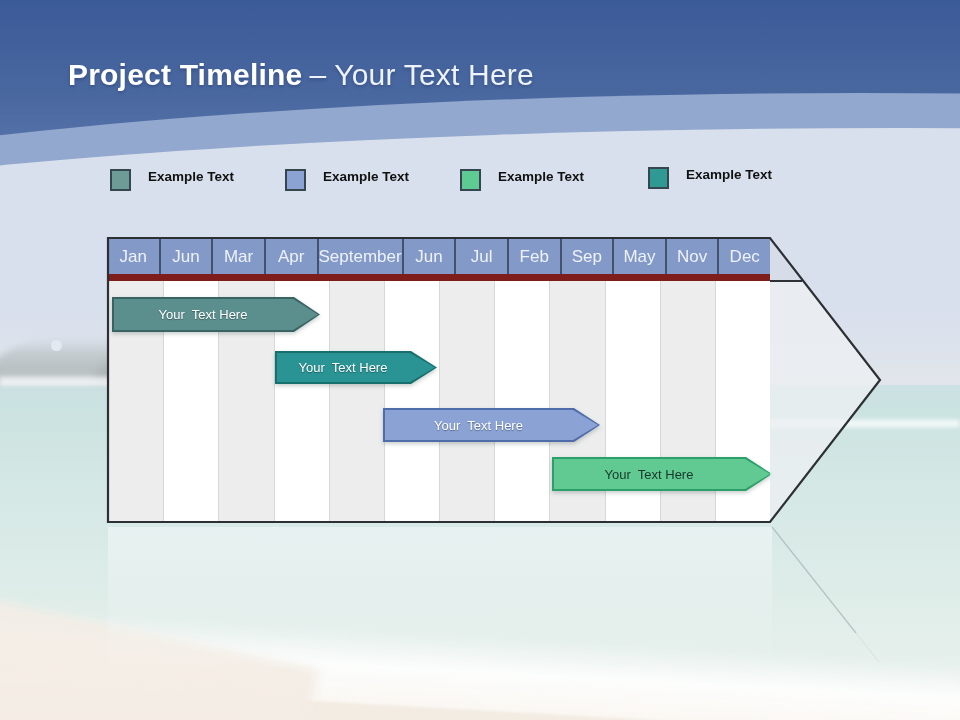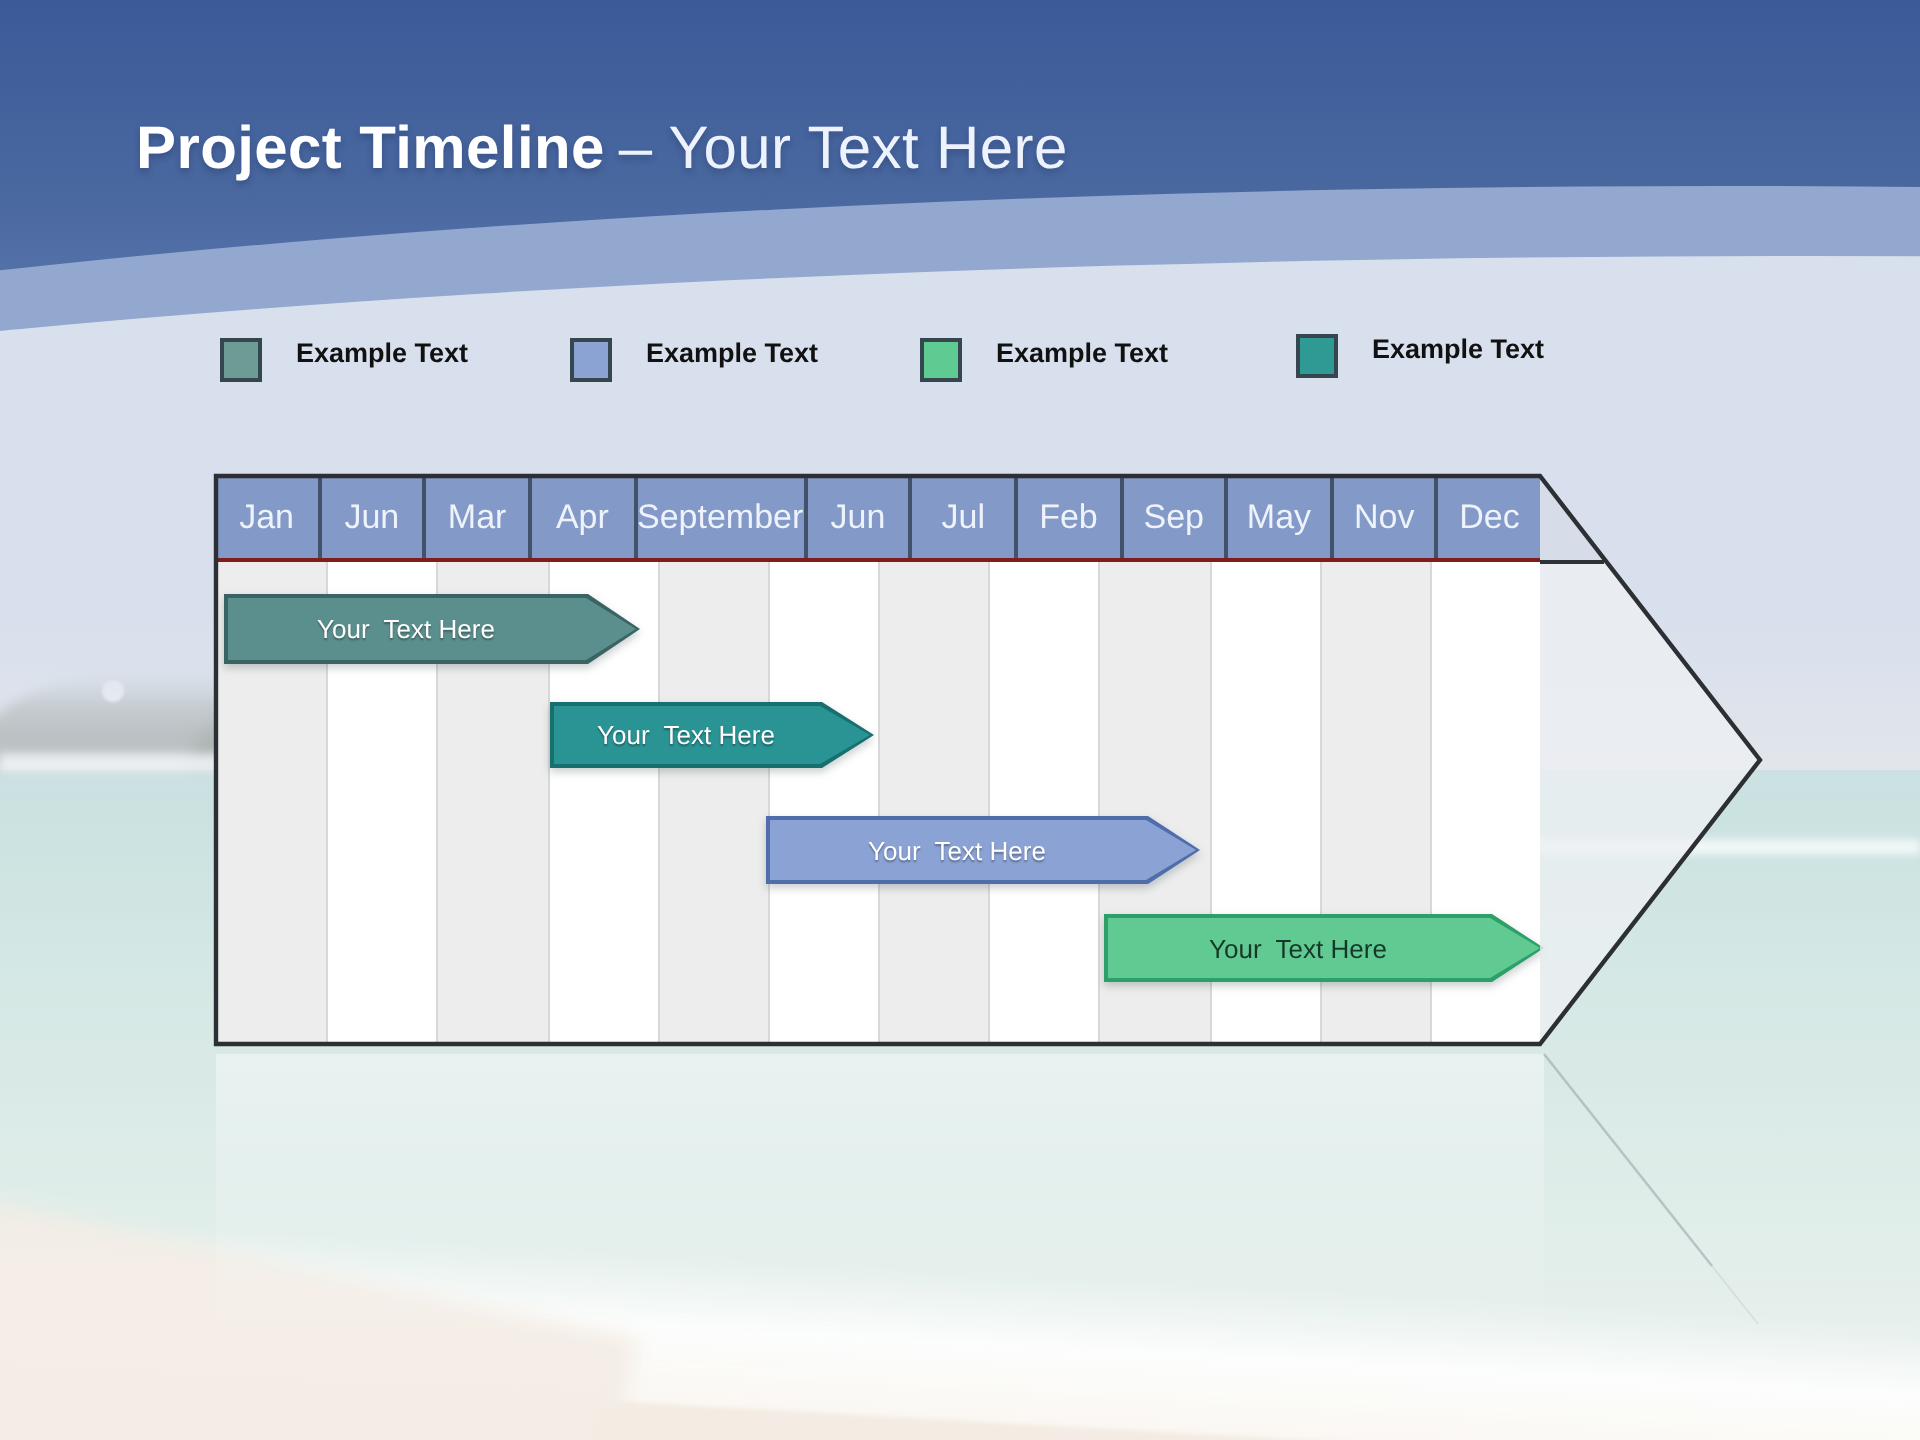--- a/index.html
+++ b/index.html
@@ -45,21 +45,21 @@
   .title{position:absolute;left:68px;top:58px;font-size:30px;color:#fff;
     letter-spacing:.2px;text-shadow:0 2px 3px rgba(20,40,80,.3);white-space:nowrap;}
   .title .t-main{font-weight:bold;}
   .title .t-sub{font-weight:400;color:#edf2fc;margin-left:7px;}
   
   .legend-item{position:absolute;top:169px;display:flex;gap:17px;}
   .swatch{width:21px;height:22px;border:2px solid #36464e;box-sizing:border-box;}
   .legend-label{font-size:13.5px;font-weight:bold;color:#111;}
   
   .tl-header{position:absolute;left:108px;top:239px;width:662px;height:42px;display:flex;
-    border-bottom:2px solid #7f1d1d;box-sizing:border-box;}
+    border-bottom:7px solid #7f1d1d;box-sizing:border-box;}
   .tl-header .cell{flex:1;display:flex;align-items:center;justify-content:center;
     color:#eef2fa;font-size:17px;border-right:2px solid #42526b;box-sizing:border-box;}
   .tl-header .cell:last-child{border-right:none;}
   .tl-grid{position:absolute;left:108px;top:281px;width:662px;height:241px;display:flex;background:#fff;}
   .tl-grid .col{flex:1;box-sizing:border-box;}
   .tl-grid .col:nth-child(odd){background:#ededed;border-left:1px solid #d8d8d8;border-right:1px solid #d8d8d8;}
   
   .gantt-arrow{position:absolute;filter:drop-shadow(0 2px 2px rgba(40,60,60,.25));}
   .arr-outer{position:absolute;inset:0;
     clip-path:polygon(0 0,calc(100% - 26px) 0,100% 50%,calc(100% - 26px) 100%,0 100%);}

